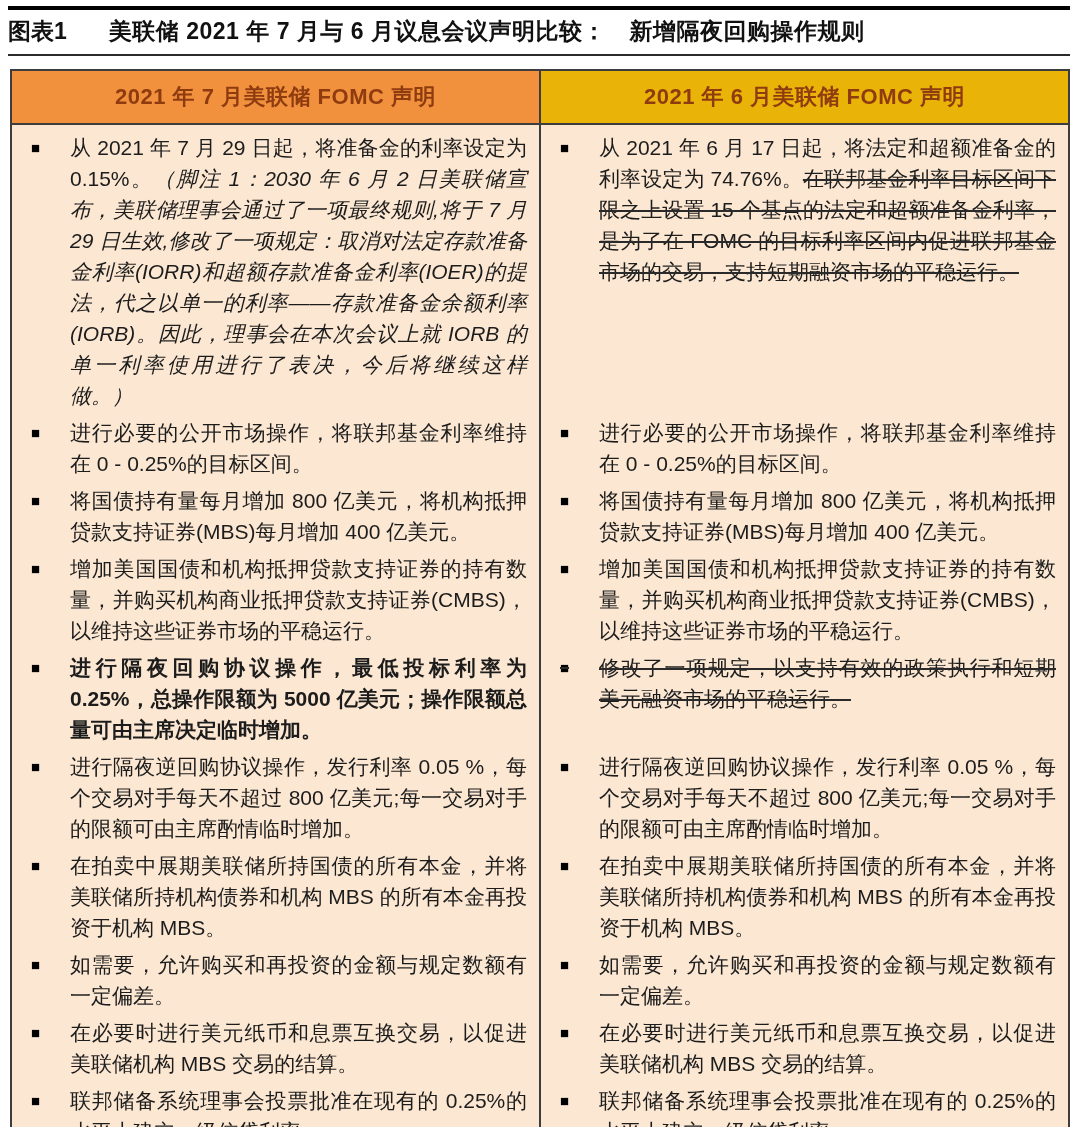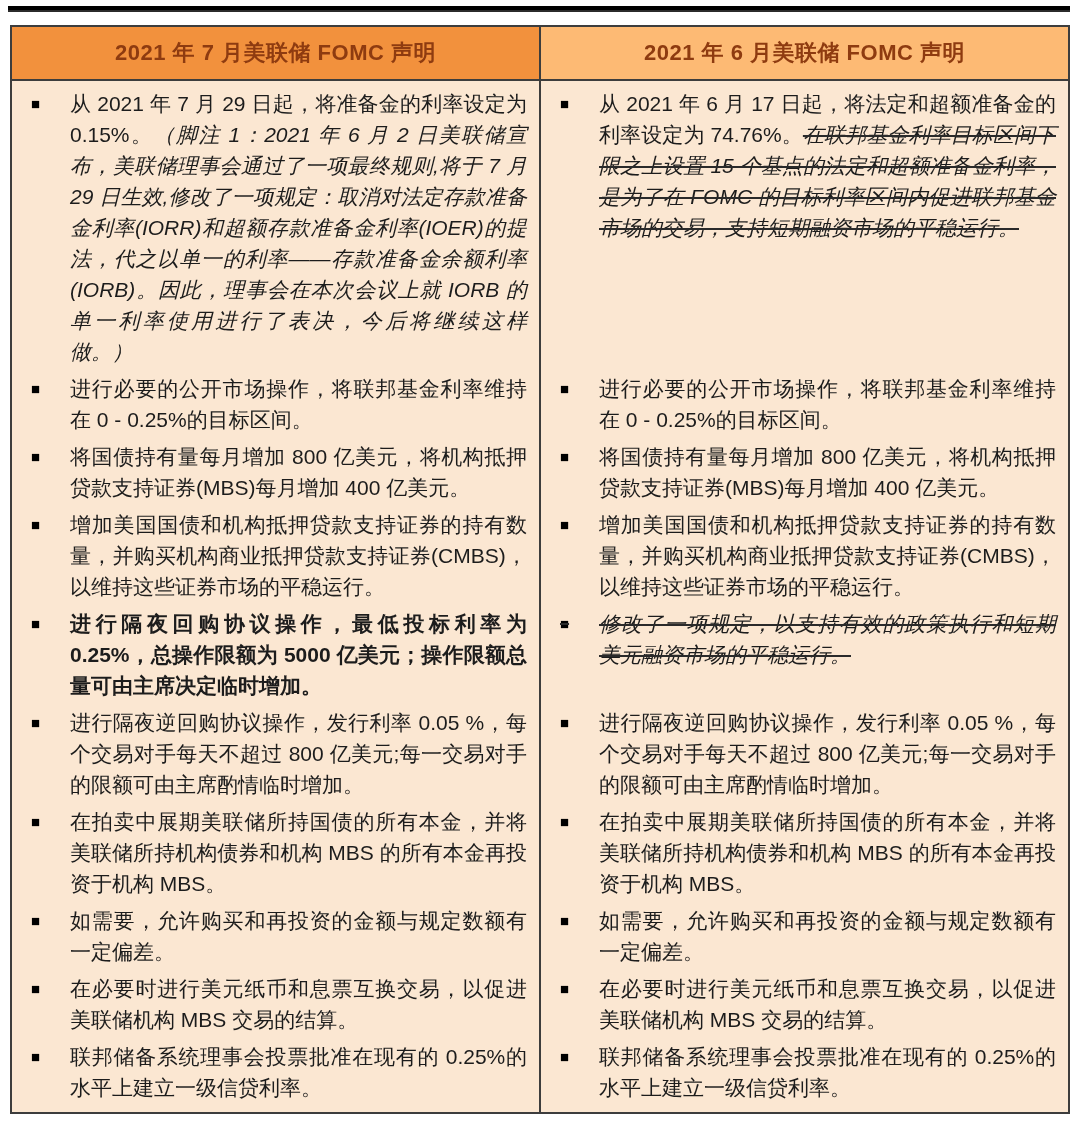--- a/index.html
+++ b/index.html
@@ -74,55 +74,58 @@
     font-size: 15px;
     line-height: 31px;
     color: #000000;
   }
   .bullet-text { flex: 1; text-align: justify; }
 
   .seg-normal { }
   .seg-bold { font-weight: bold; }
   .seg-italic { font-style: italic; }
   .seg-strike {
-    font-style: italic;
     text-decoration: line-through;
     text-decoration-thickness: 2px;
     text-decoration-color: #2a2a2a;
   }
   .li-strike .bullet-marker,
   .li-strike .bullet-text {
     text-decoration: line-through;
     text-decoration-thickness: 2px;
     text-decoration-color: #2a2a2a;
   }
 </style>
 </head>
 <body>
 
 <div class="page">
 
   <div class="top-rule" style="background: rgb(0, 0, 0);"></div>
 
+  <div class="title-row">
+    <span class="figure-label">图表1</span>
+    <span class="figure-title">美联储 2021 年 7 月与 6 月议息会议声明比较：　新增隔夜回购操作规则</span>
+  </div>
 
   <div class="title-rule"></div>
 
   <table class="comparison-table" style="background: rgb(251, 231, 210);">
     <thead>
       <tr>
         <th style="background: rgb(242, 145, 61); color: rgb(142, 59, 16);">2021 年 7 月美联储 FOMC 声明</th>
-        <th style="background: #fdba74; color: rgb(142, 59, 16); margin-top: 44px;">2021 年 6 月美联储 FOMC 声明</th>
+        <th style="background: #eab308; color: rgb(142, 59, 16); margin-top: 44px;">2021 年 6 月美联储 FOMC 声明</th>
       </tr>
     </thead>
     <tbody>
         <tr>
           <td>
             <div class="bullet-item">
               <span class="bullet-marker">■</span>
-              <span class="bullet-text"><span class="seg-normal">从 2021 年 7 月 29 日起，将准备金的利率设定为 0.15%。</span><span class="seg-italic">（脚注 1：2021 年 6 月 2 日美联储宣布，美联储理事会通过了一项最终规则,将于 7 月 29 日生效,修改了一项规定：取消对法定存款准备金利率(IORR)和超额存款准备金利率(IOER)的提法，代之以单一的利率——存款准备金余额利率(IORB)。因此，理事会在本次会议上就 IORB 的单一利率使用进行了表决，今后将继续这样做。）</span></span>
+              <span class="bullet-text"><span class="seg-normal">从 2021 年 7 月 29 日起，将准备金的利率设定为 0.15%。</span><span class="seg-italic">（脚注 1：2030 年 6 月 2 日美联储宣布，美联储理事会通过了一项最终规则,将于 7 月 29 日生效,修改了一项规定：取消对法定存款准备金利率(IORR)和超额存款准备金利率(IOER)的提法，代之以单一的利率——存款准备金余额利率(IORB)。因此，理事会在本次会议上就 IORB 的单一利率使用进行了表决，今后将继续这样做。）</span></span>
             </div>
           </td>
           <td>
             <div class="bullet-item">
               <span class="bullet-marker">■</span>
               <span class="bullet-text"><span class="seg-normal">从 2021 年 6 月 17 日起，将法定和超额准备金的利率设定为 74.76%。</span><span class="seg-strike">在联邦基金利率目标区间下限之上设置 15 个基点的法定和超额准备金利率，是为了在 FOMC 的目标利率区间内促进联邦基金市场的交易，支持短期融资市场的平稳运行。</span></span>
             </div>
           </td>
         </tr>
         <tr>

